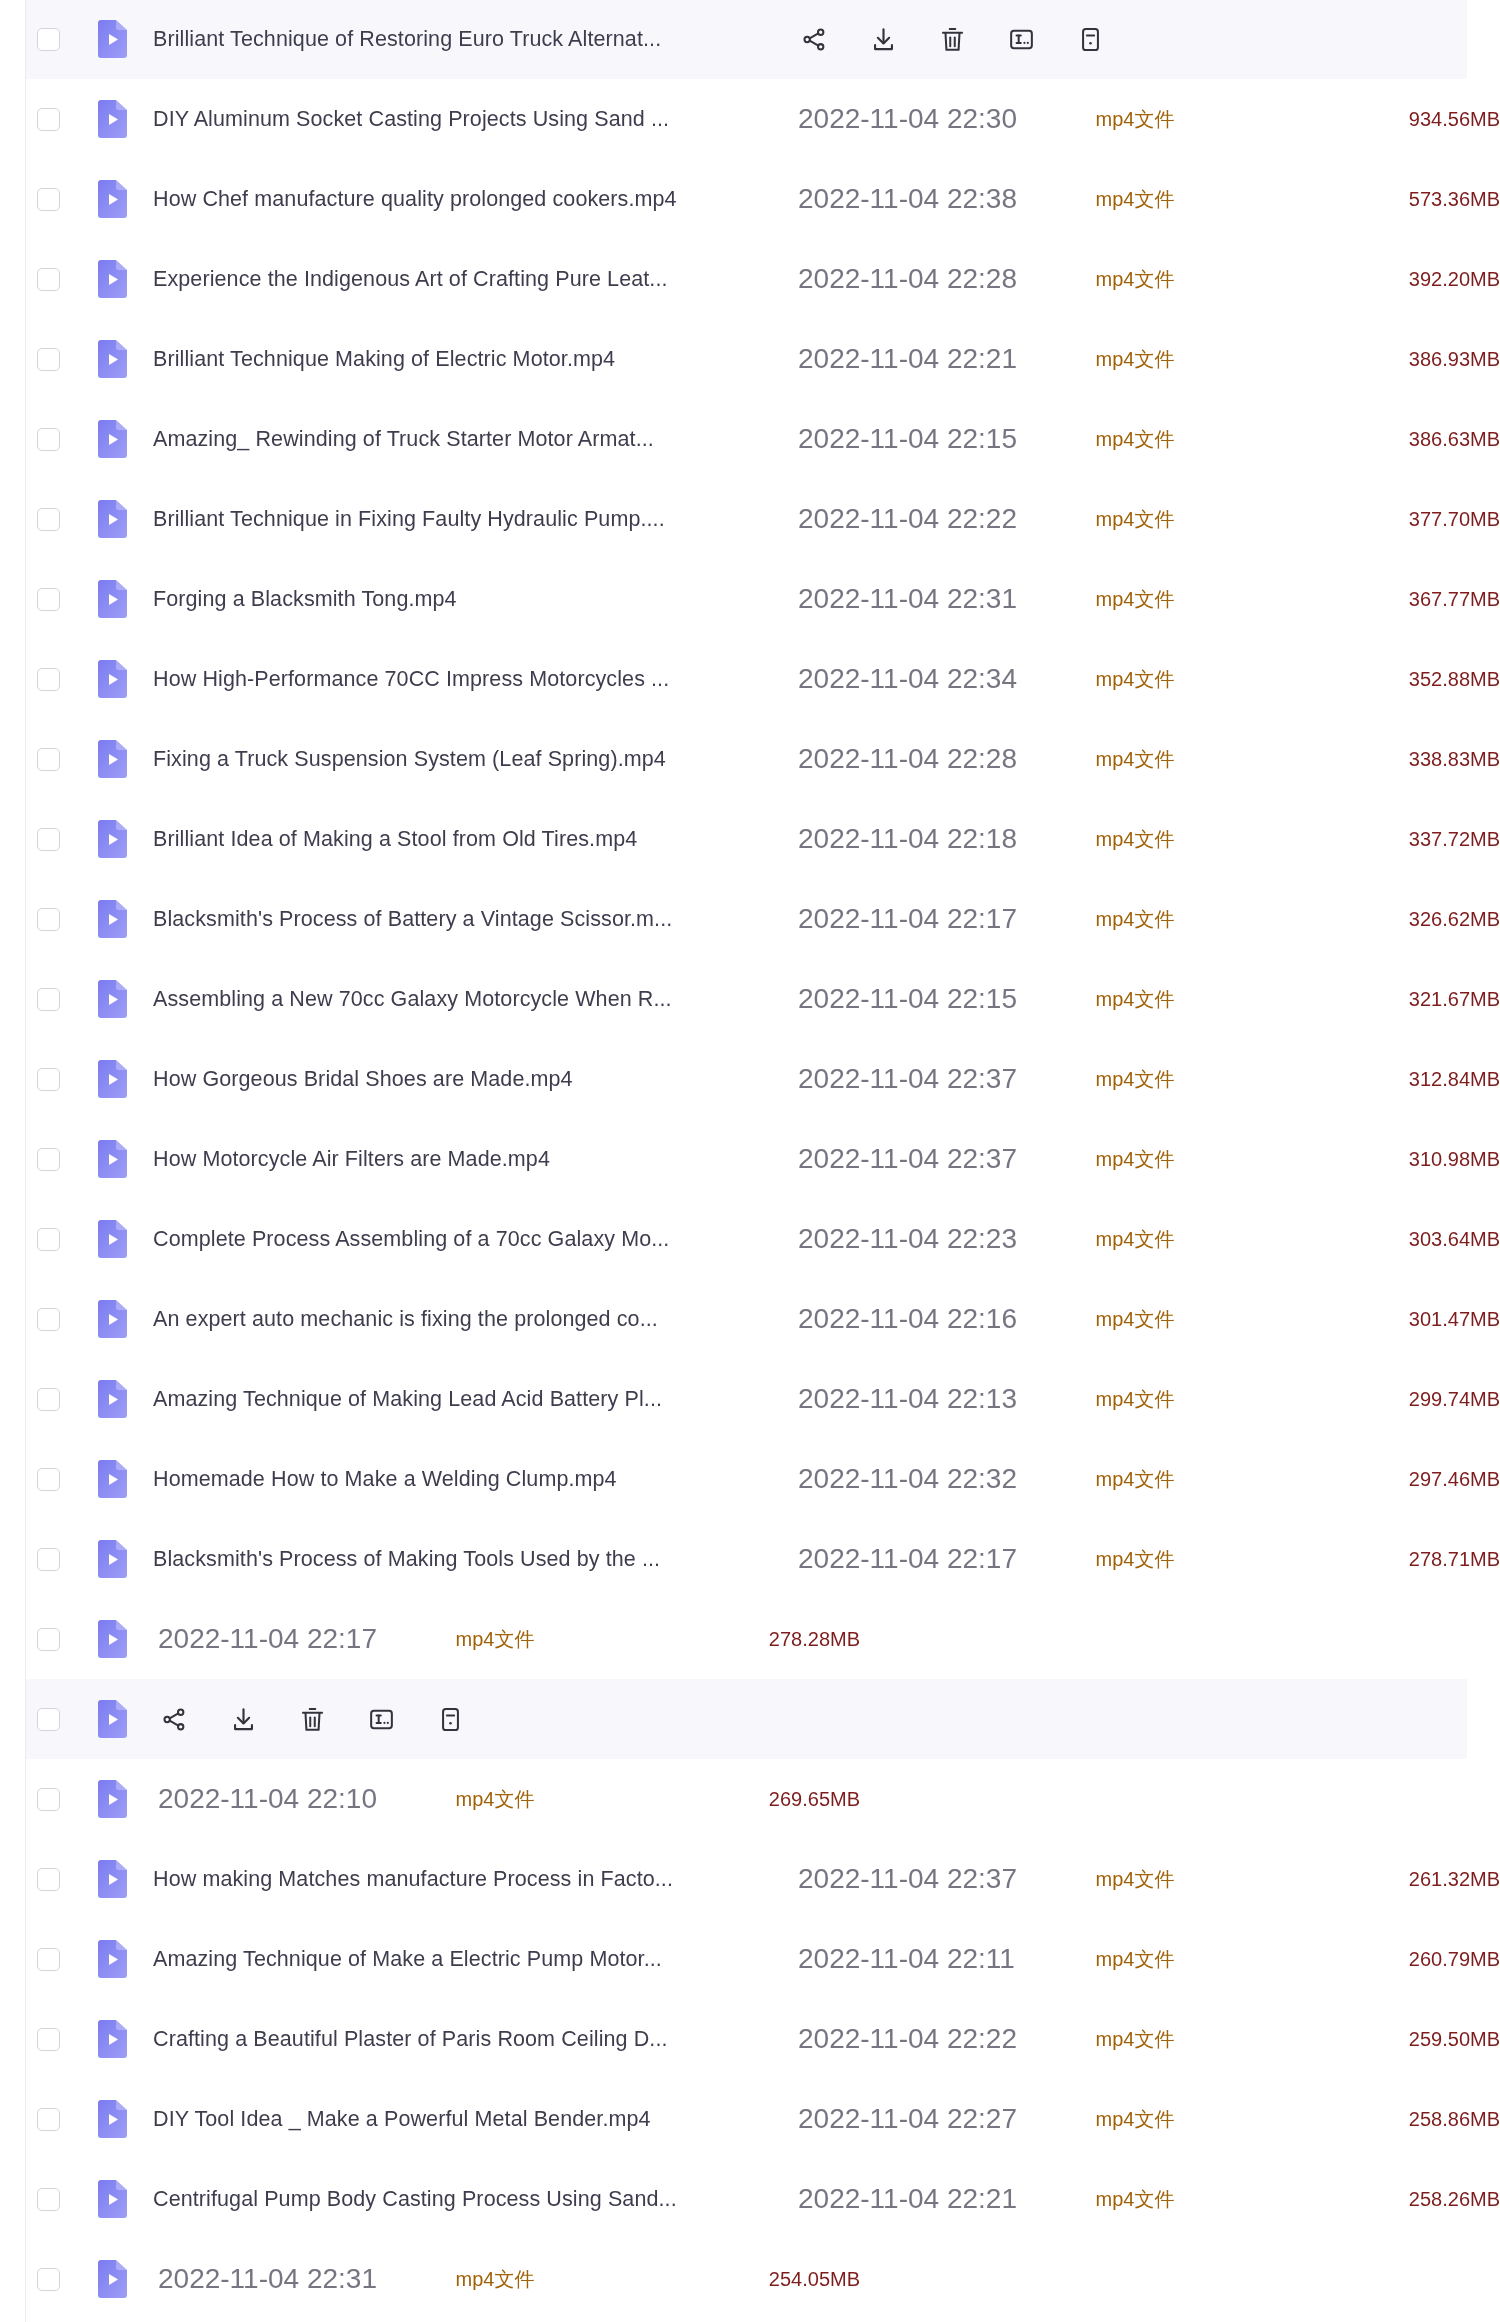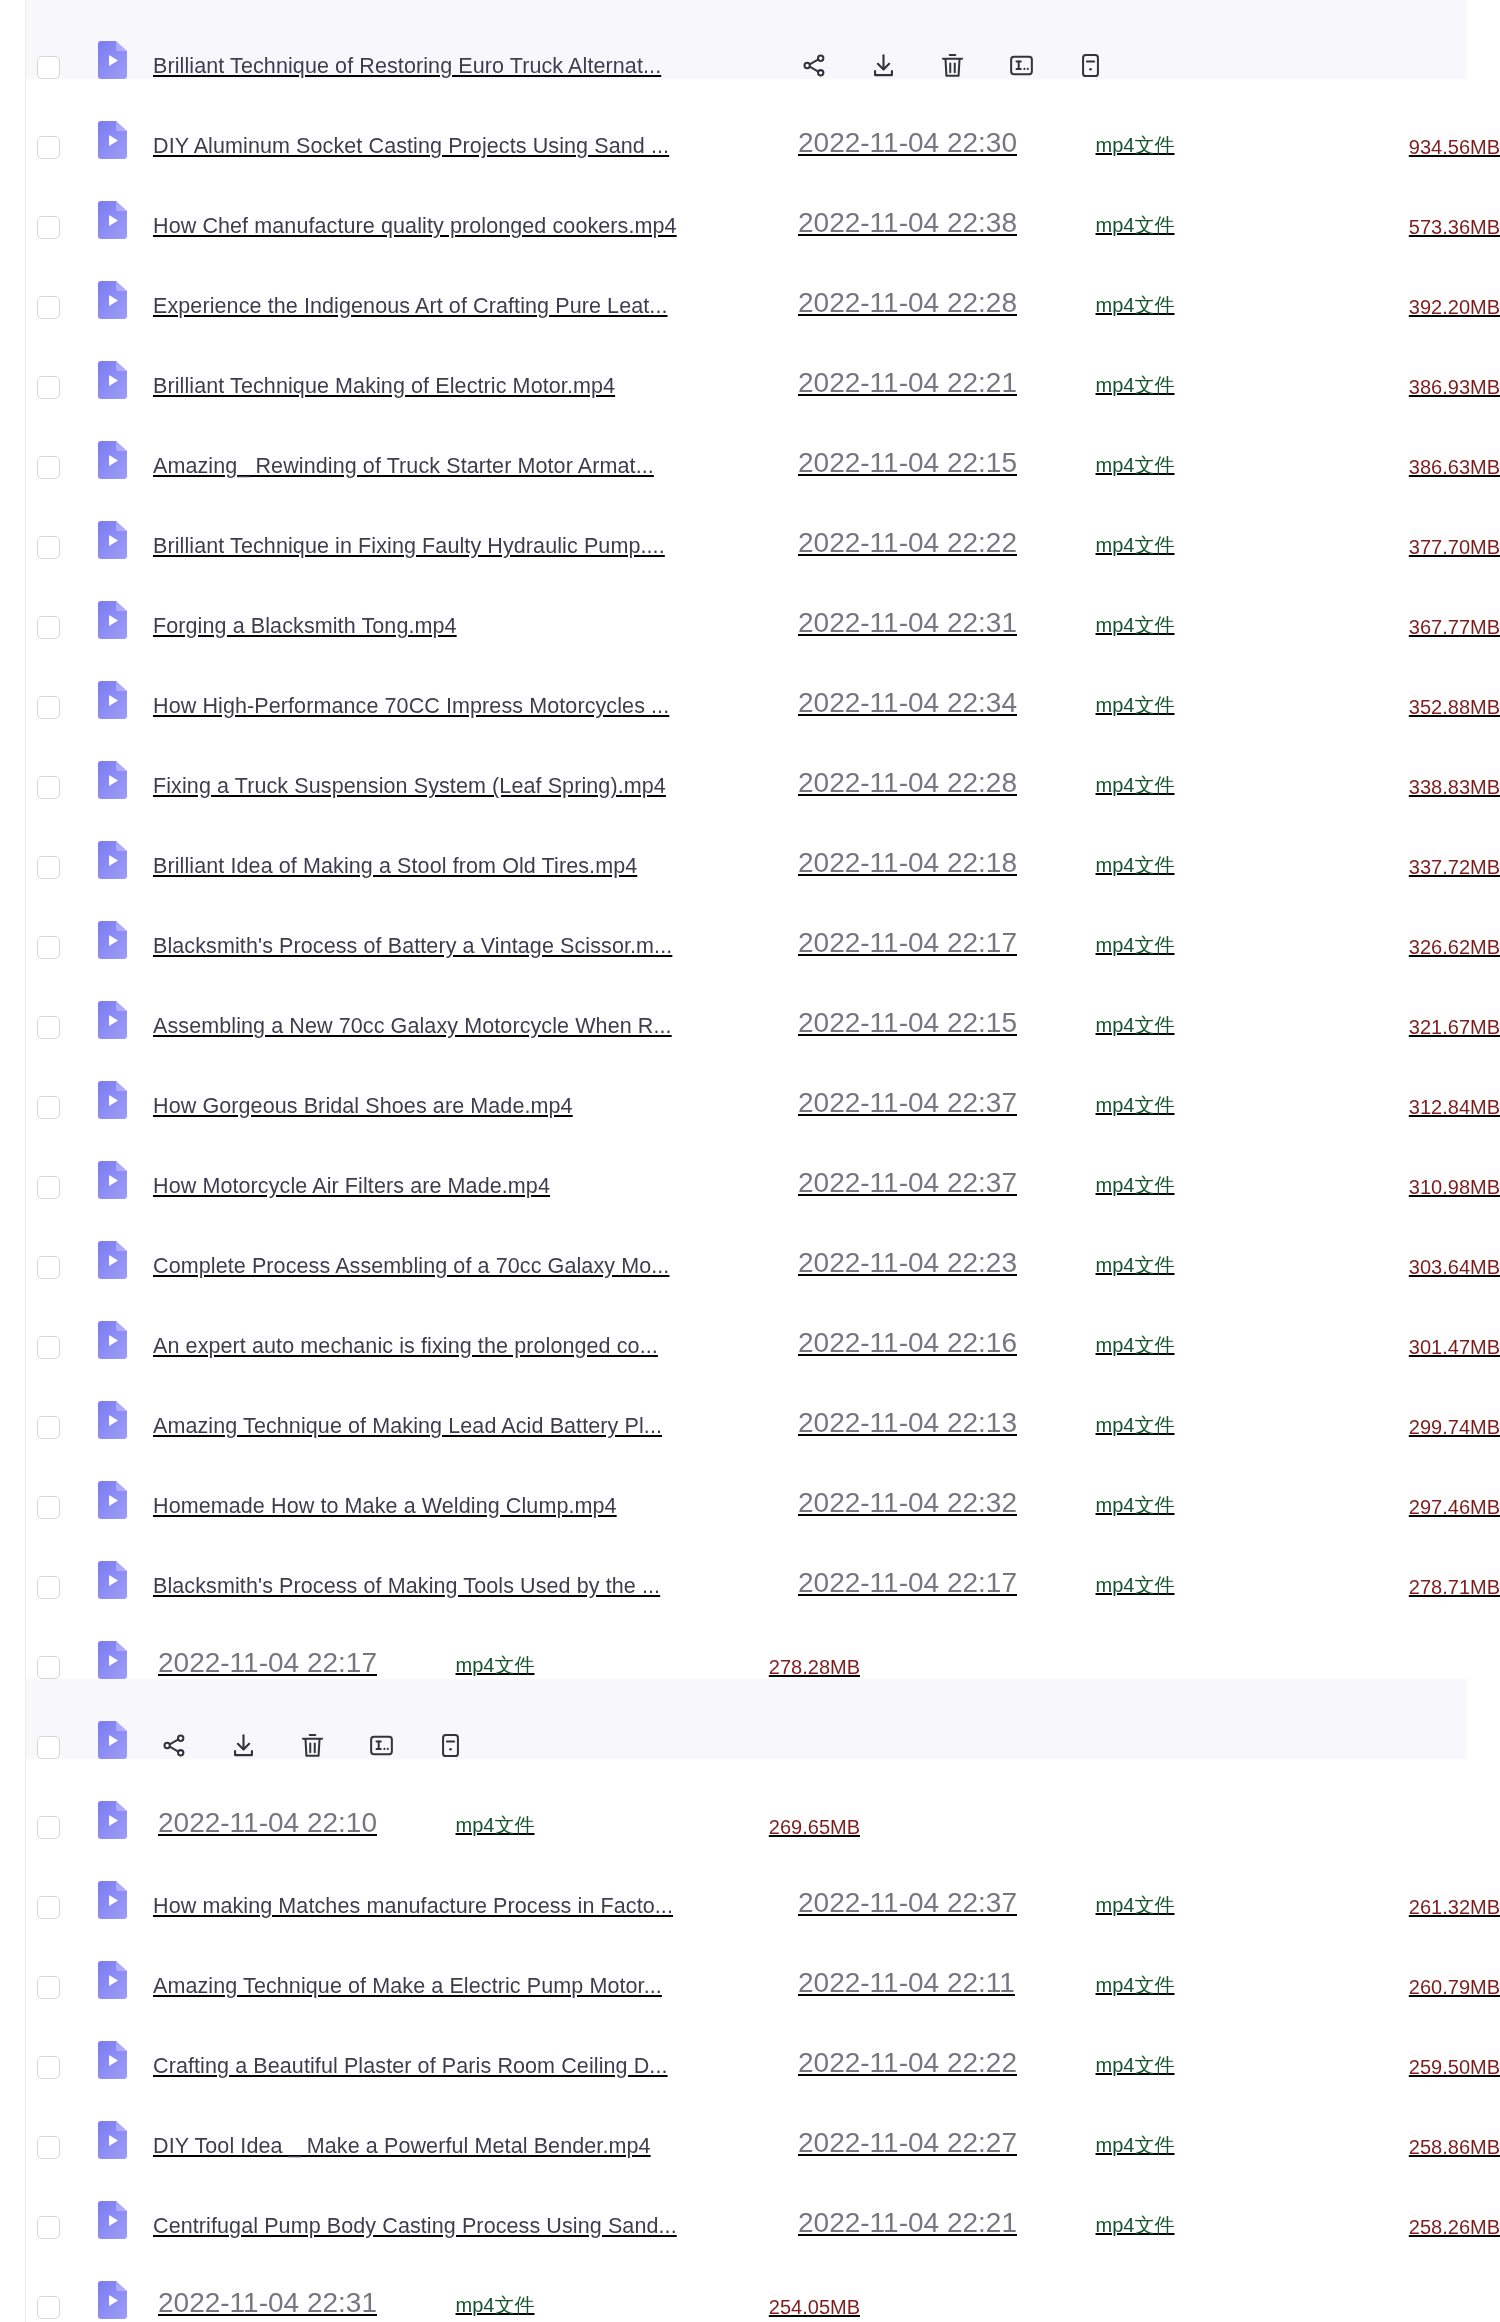--- a/index.html
+++ b/index.html
@@ -28,23 +28,22 @@
   .file-list {
     position: absolute;
     left: 0;
     top: -1px;
     width: 1500px;
   }
   .row {
     position: relative;
     height: 80px;
     display: flex;
-    align-items: flex-end;
+    align-items: center;
     background: transparent;
-    text-decoration: underline;
   }
   .row.hovered::before {
     content: "";
     position: absolute;
     left: 26px;
     top: 0;
     width: 1441px;
     height: 80px;
     background: #f8f8fc;
     z-index: 0;
@@ -100,21 +99,21 @@
     width: 240px;
     font-size: 28px;
     color: #767683;
     text-align: left;
     padding-left: 18px;
   }
   .type-cell {
     flex: 0 0 230px;
     width: 230px;
     font-size: 20px;
-    color: #14532d;
+    color: #a16207;
     text-align: center;
   }
   .size-cell {
     flex: 0 0 250px;
     width: 250px;
     font-size: 20px;
     color: #7f1d1d;
     text-align: right;
   }
 

